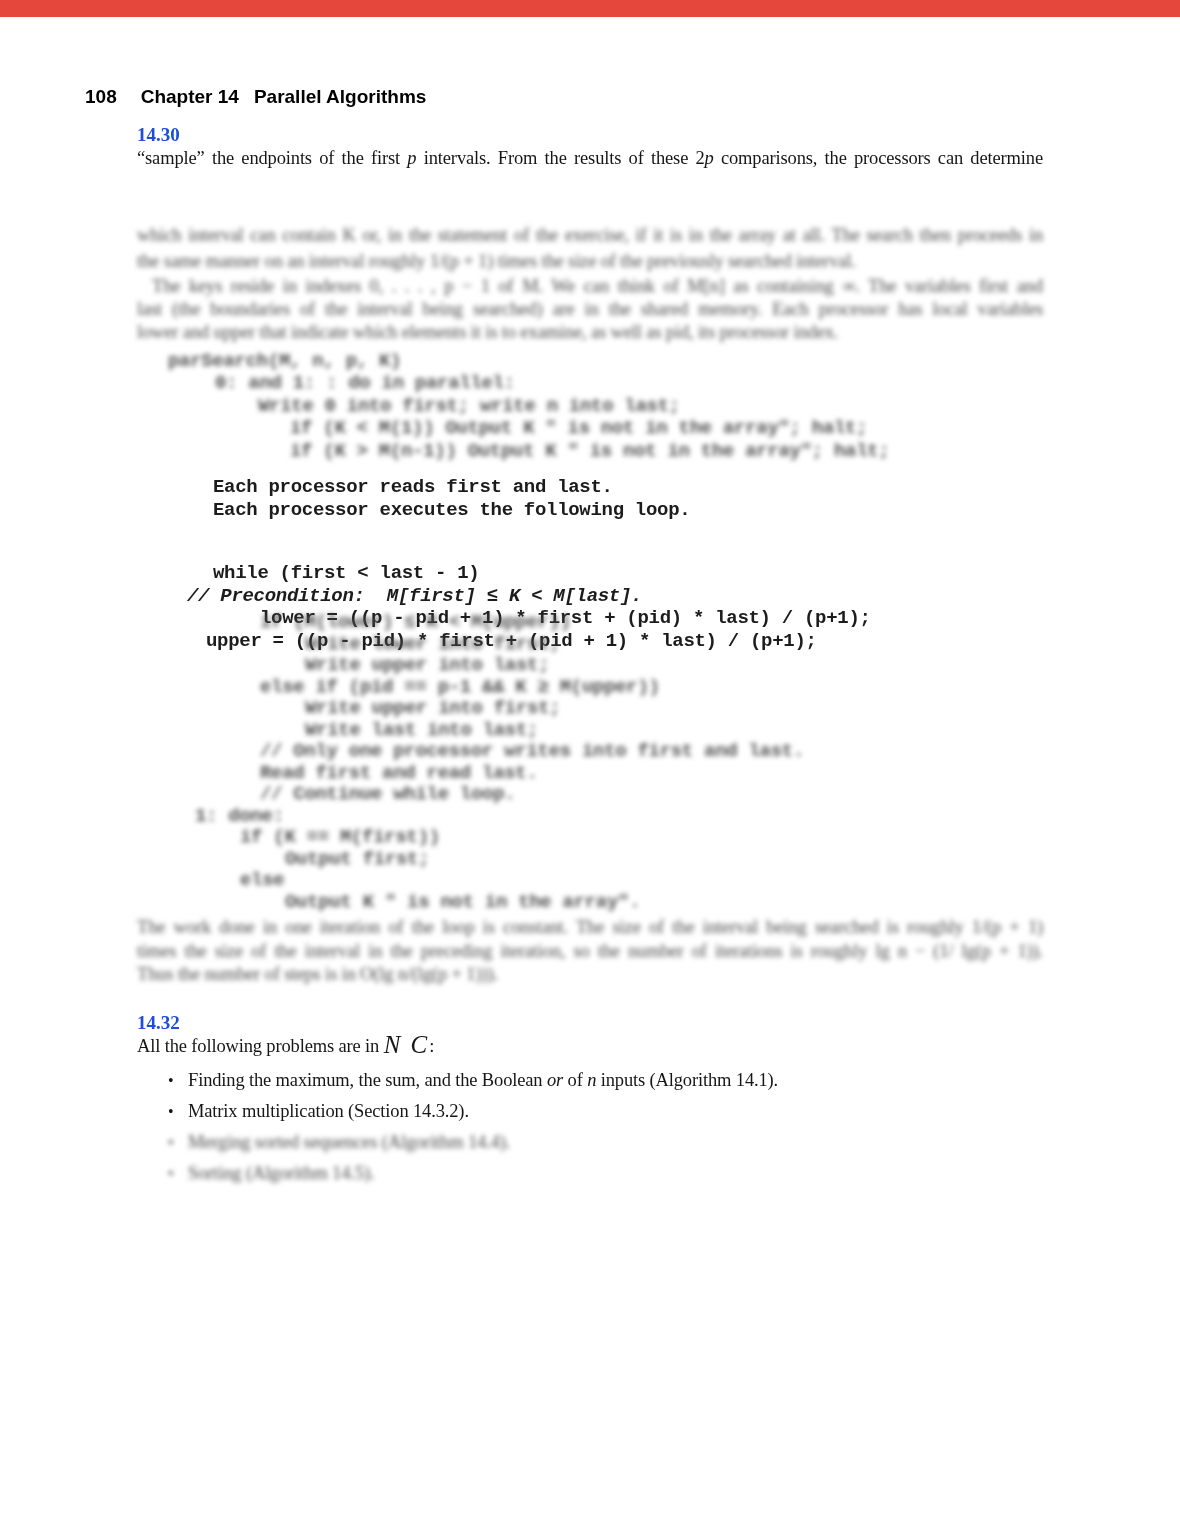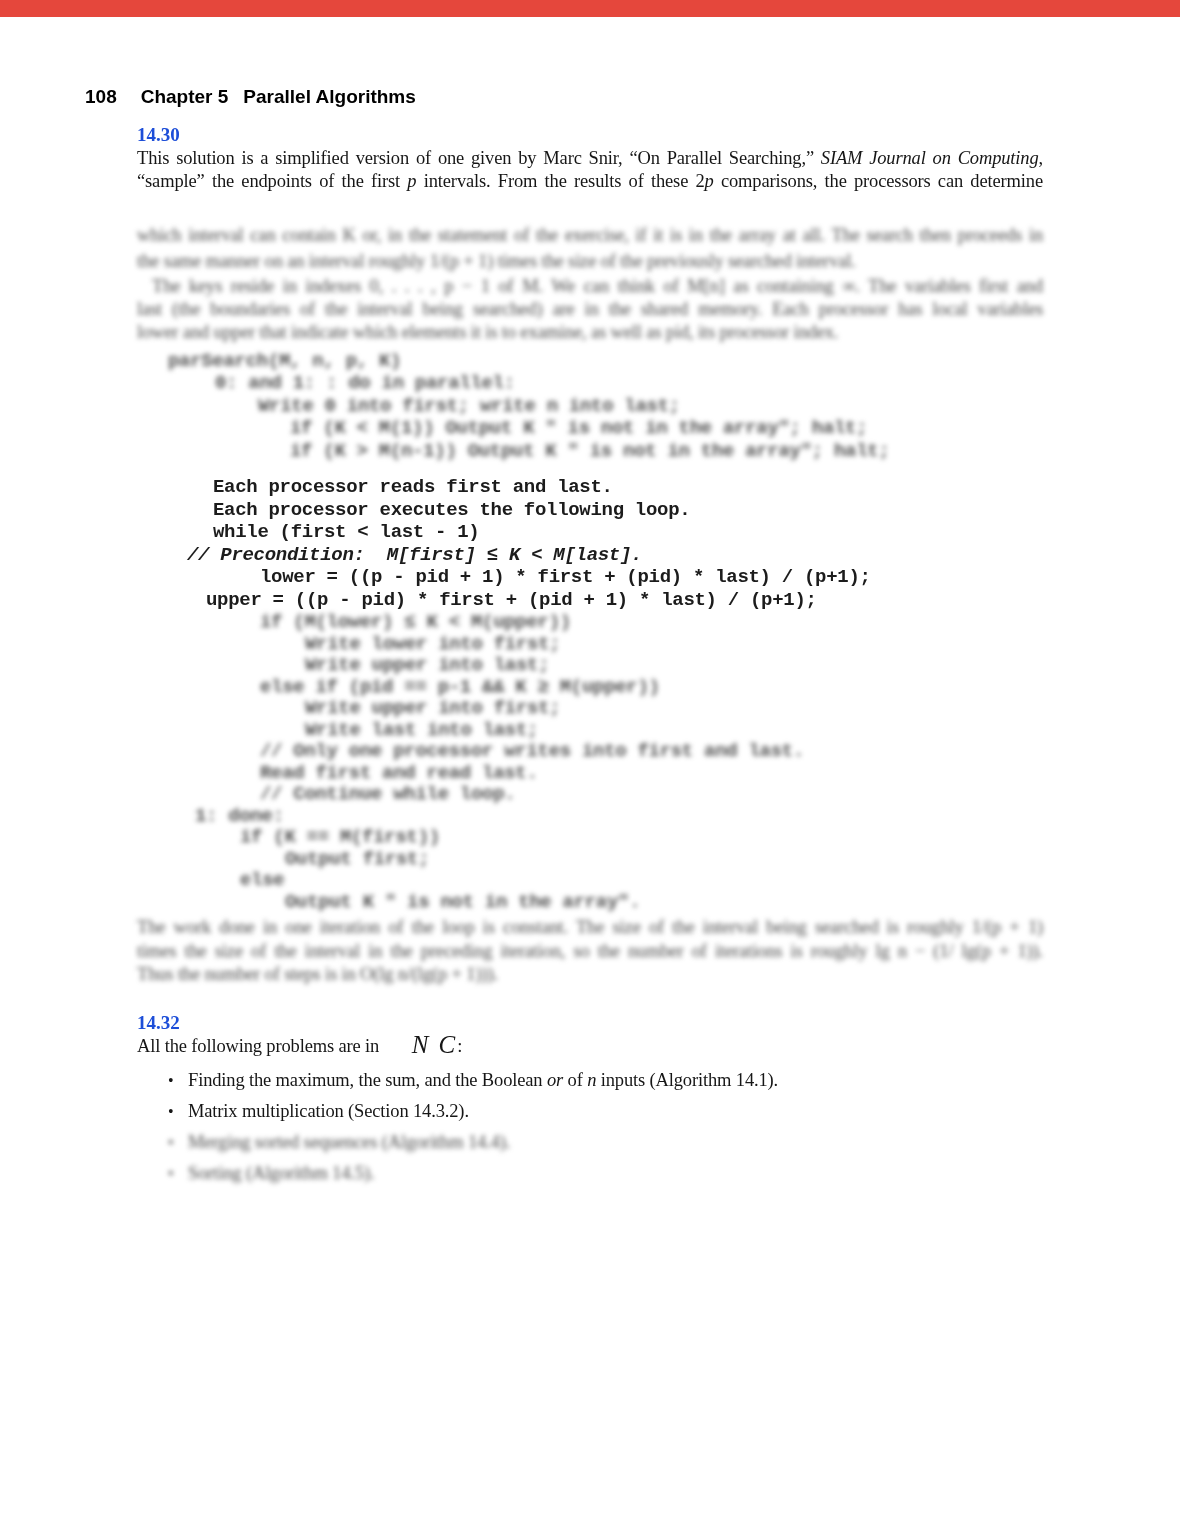--- a/index.html
+++ b/index.html
@@ -20,21 +20,21 @@
   }
   .hdr .pno{margin-right:24px;}
   .hdr .chlabel{margin-right:15px;}
   .block{position:absolute;left:137px;width:906px;}
   .hnum{font-weight:bold;font-size:19px;color:#1d4ed8;}
   .para{font-size:18.5px;letter-spacing:-0.15px;}
   .ln{min-height:1em;}
   .ln.j{text-align:justify;text-align-last:justify;text-justify:inter-word;}
   .em{font-style:italic;}
   .r-i{font-style:italic;}
-  .r-nc{font-style:italic;font-size:25px;letter-spacing:2px;line-height:18px;vertical-align:-1px;margin-left:28px;}
+  .r-nc{font-style:italic;font-size:25px;letter-spacing:2px;line-height:18px;vertical-align:-1px;}
   .code{
     font-family:"Liberation Mono","DejaVu Sans Mono",monospace;
     font-weight:bold;font-size:19px;color:#1c1c1c;letter-spacing:-0.3px;
   }
   .code .ln{white-space:pre;}
   .blur{filter:blur(2.7px);color:#4a4a4a;}
   .code.blur{color:#505050;}
   .brow{display:flex;align-items:baseline;}
   .dot{margin-left:31px;width:20px;font-size:16px;flex:none;}
   .btxt{display:inline;}
@@ -42,28 +42,27 @@
 </style>
 </head>
 <body>
 
 <div class="page">
 
   <div class="topbar" style="background: rgb(229, 71, 60);"></div>
 
   <div class="hdr">
     <span class="pno">108</span>
-    <span class="chlabel">Chapter 5</span>
+    <span class="chlabel">Chapter 14</span>
     <span class="chtitle">Parallel Algorithms</span>
   </div>
 
   <div class="block hnum" style="top:124px;">14.30</div>
 
   <div class="block para" style="top:147px;line-height:22.5px;">
-      <div class="ln j"><span>This solution is a simplified version of one given by Marc Snir, “On Parallel Searching,” </span><span class="r-i">SIAM Journal on Computing</span><span>,</span></div>
       <div class="ln j"><span>“sample” the endpoints of the first </span><span class="r-i">p</span><span> intervals. From the results of these 2</span><span class="r-i">p</span><span> comparisons, the processors can determine</span></div>
     </div>
 
   <div class="block para blur" style="top:222px;line-height:26px;">
       <div class="ln j">which interval can contain K or, in the statement of the exercise, if it is in the array at all. The search then proceeds in</div>
       <div class="ln">the same manner on an interval roughly 1/(p + 1) times the size of the previously searched interval.</div>
     </div>
 
   <div class="block para blur" style="top:275px;line-height:23px;">
       <div class="ln j" style="text-indent: 15px;">The keys reside in indexes 0, . . . , p − 1 of M. We can think of M[n] as containing ∞. The variables first and</div>
@@ -75,21 +74,21 @@
       <div class="ln" style="margin-left: 31px;">parSearch(M, n, p, K)</div>
       <div class="ln" style="margin-left: 78px;">0: and 1: : do in parallel:</div>
       <div class="ln" style="margin-left: 121px;">Write 0 into first; write n into last;</div>
       <div class="ln" style="margin-left: 153px;">if (K &lt; M(1)) Output K " is not in the array"; halt;</div>
       <div class="ln" style="margin-left: 153px;">if (K &gt; M(n-1)) Output K " is not in the array"; halt;</div>
     </div>
 
   <div class="block code" style="top:476px;line-height:22.5px;">
       <div class="ln" style="margin-left: 76px;">Each processor reads first and last.</div>
       <div class="ln" style="margin-left: 76px;">Each processor executes the following loop.</div>
-      <div class="ln" style="margin-left: 76px;">while (first &lt; last - 1)</div>
+      <div class="ln" style="margin-left: 76px; margin-top: 41px;">while (first &lt; last - 1)</div>
       <div class="ln em" style="margin-left: 50px;">// Precondition:  M[first] ≤ K &lt; M[last].</div>
       <div class="ln" style="margin-left: 123px;">lower = ((p - pid + 1) * first + (pid) * last) / (p+1);</div>
       <div class="ln" style="margin-left: 69px;">upper = ((p - pid) * first + (pid + 1) * last) / (p+1);</div>
     </div>
 
   <div class="block code blur" style="top:612px;line-height:21.5px;">
       <div class="ln" style="margin-left: 123px;">if (M(lower) ≤ K &lt; M(upper))</div>
       <div class="ln" style="margin-left: 168px;">Write lower into first;</div>
       <div class="ln" style="margin-left: 168px;">Write upper into last;</div>
       <div class="ln" style="margin-left: 123px;">else if (pid == p-1 &amp;&amp; K ≥ M(upper))</div>

